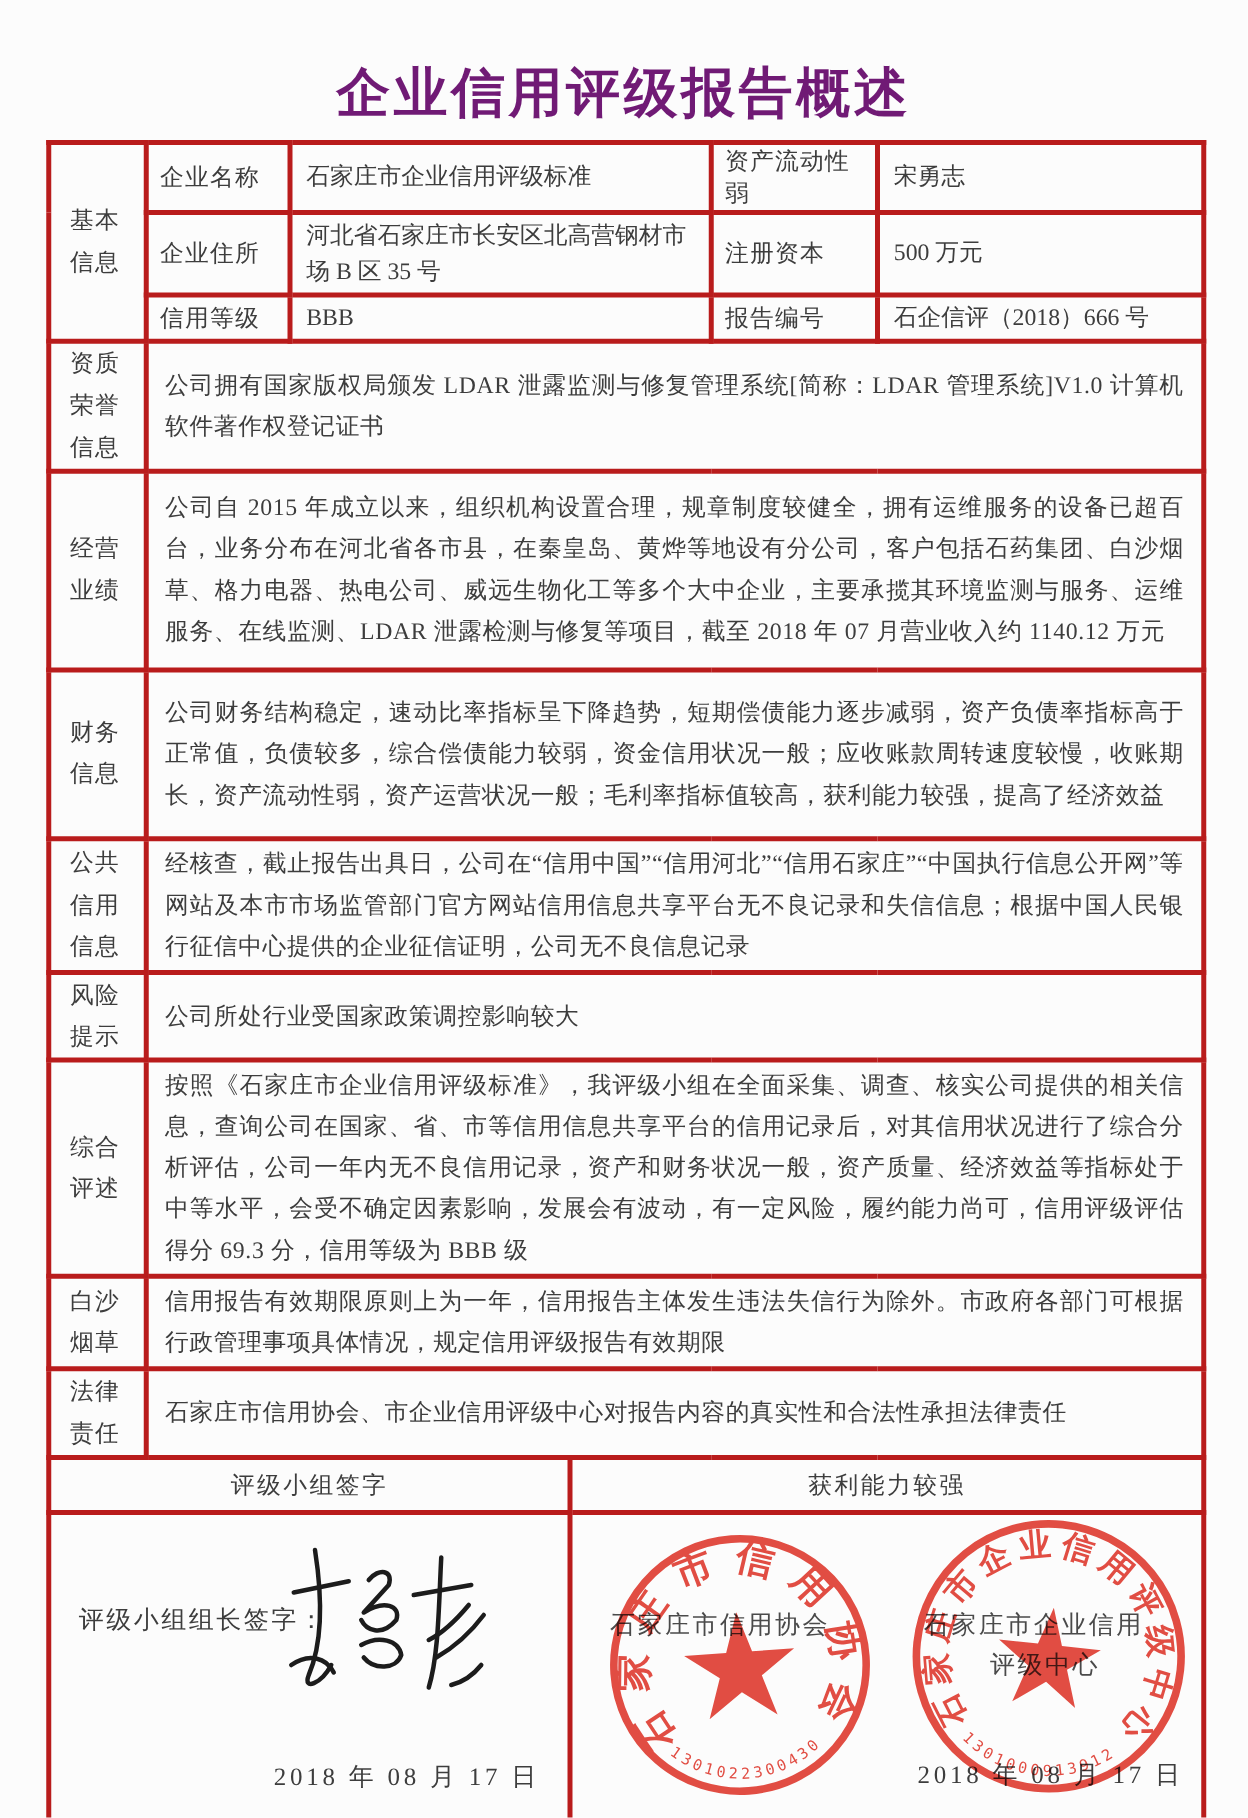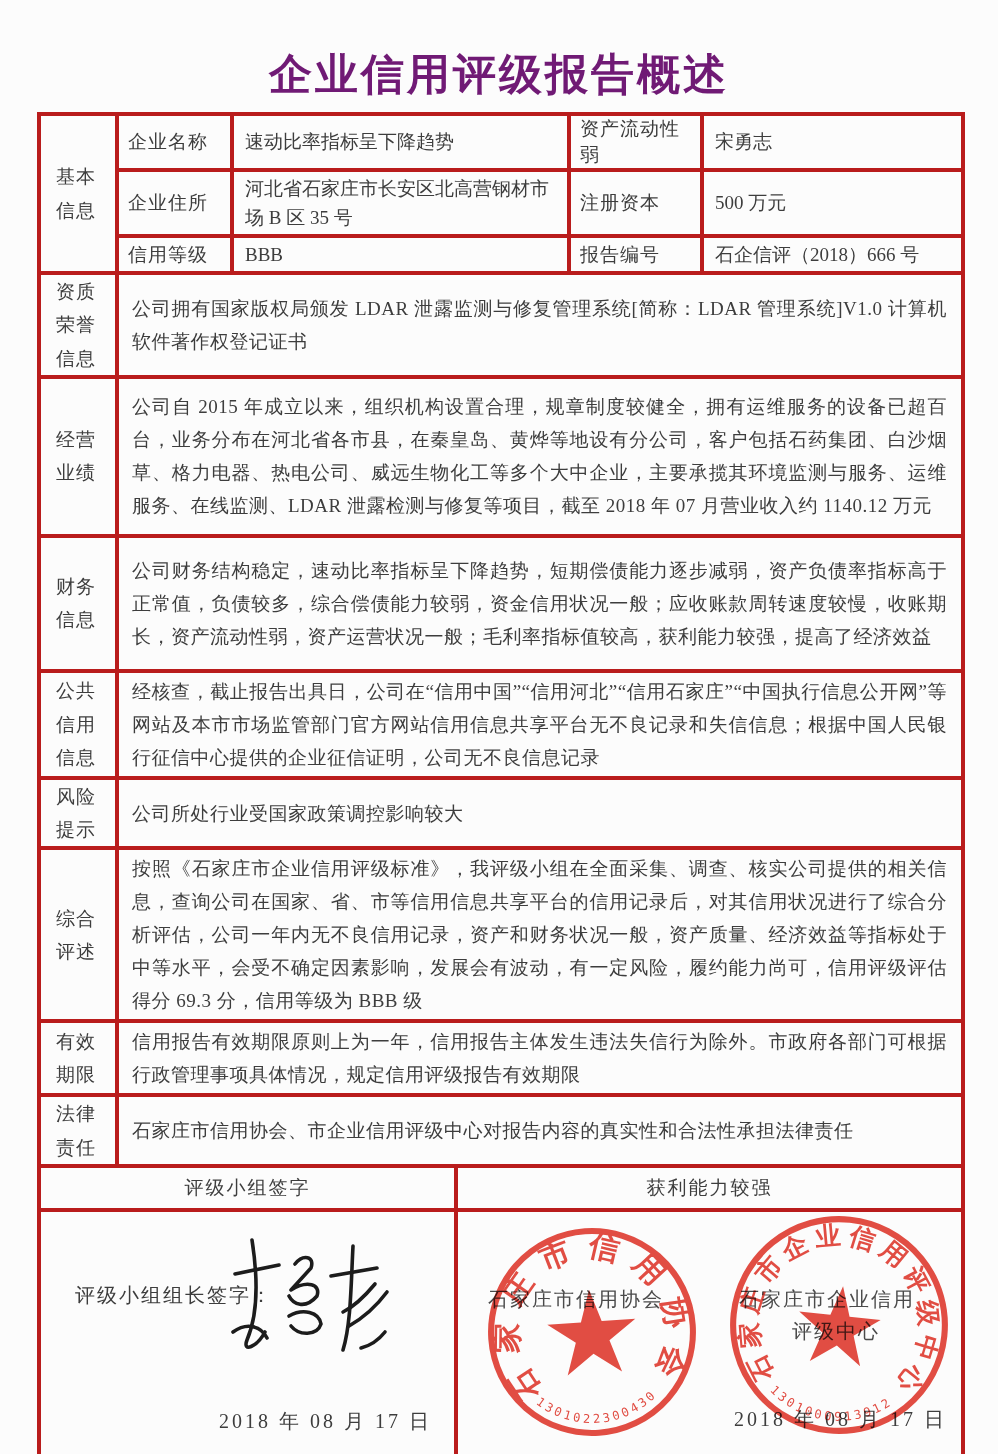--- a/index.html
+++ b/index.html
@@ -47,21 +47,21 @@
   }
   tr.h52{height:52px;} tr.h66{height:66px;} tr.h37{height:37px;}
   tr.h98{height:98px;} tr.h159{height:159px;} tr.h135{height:135px;margin-top:40px;}
   tr.h105{height:105px;} tr.h63{height:63px;} tr.h167{height:167px;}
   tr.h73{height:73px;}
   .t2{border-top:none;}
   .t2 tr.hdr{height:42px;}
   .t2 tr.hdr td{text-align:center;letter-spacing:2px;}
   .t2 tr.big{height:263px;}
   .t2 td.bigcell{position:relative;padding:0;}
-  .sign-label{position:absolute;left:34px;top:70px;font-size:20px;letter-spacing:2px;}
+  .sign-label{position:absolute;left:22px;top:70px;font-size:20px;letter-spacing:2px;}
   .sign-svg{position:absolute;left:186px;top:22px;}
   .sign-date{position:absolute;left:178px;bottom:36px;font-size:20px;letter-spacing:3px;}
   .org1{position:absolute;left:30px;top:74px;font-size:20px;letter-spacing:2px;color:#4a4a4a;}
   .org2a{position:absolute;left:281px;top:74px;font-size:20px;letter-spacing:2px;color:#4a4a4a;}
   .org2b{position:absolute;left:334px;top:106px;font-size:20px;letter-spacing:2px;color:#4a4a4a;}
   .stamp-date{position:absolute;left:276px;top:194px;font-size:20px;letter-spacing:3px;color:#3d3d3d;}
   .stamp{position:absolute;mix-blend-mode:multiply;opacity:0.9;}
   .stamp1{left:26px;top:12px;}
   .stamp2{left:268px;top:0px;}
 </style>
@@ -78,21 +78,21 @@
         <col style="width:78px">
           <col style="width:115px">
           <col style="width:337px">
         <col style="width:133px">
           <col style="width:261px">
       </colgroup>
       <tbody>
         <tr class="h52">
           <td class="lab" rowspan="3">基本信息</td>
           <td class="fld">企业名称</td>
-          <td class="val">速动比率指标呈下降趋势</td>
+          <td class="val">石家庄市企业信用评级标准</td>
           <td class="fld">资产流动性弱</td>
           <td class="val">宋勇志</td>
         </tr>
         <tr class="h66">
           <td class="fld">企业住所</td>
           <td class="val">河北省石家庄市长安区北高营钢材市场 B 区 35 号</td>
           <td class="fld">注册资本</td>
           <td class="val">500 万元</td>
         </tr>
         <tr class="h37">
@@ -119,21 +119,21 @@
         </tr>
         <tr class="h63">
           <td class="lab">风险提示</td>
           <td class="txt" colspan="4">公司所处行业受国家政策调控影响较大</td>
         </tr>
         <tr class="h167">
           <td class="lab">综合评述</td>
           <td class="txt" colspan="4">按照《石家庄市企业信用评级标准》，我评级小组在全面采集、调查、核实公司提供的相关信息，查询公司在国家、省、市等信用信息共享平台的信用记录后，对其信用状况进行了综合分析评估，公司一年内无不良信用记录，资产和财务状况一般，资产质量、经济效益等指标处于中等水平，会受不确定因素影响，发展会有波动，有一定风险，履约能力尚可，信用评级评估得分 69.3 分，信用等级为 BBB 级</td>
         </tr>
         <tr class="h73">
-          <td class="lab">有效期限</td>
+          <td class="lab">白沙烟草</td>
           <td class="txt" colspan="4">信用报告有效期限原则上为一年，信用报告主体发生违法失信行为除外。市政府各部门可根据行政管理事项具体情况，规定信用评级报告有效期限</td>
         </tr>
         <tr class="h66">
           <td class="lab">法律责任</td>
           <td class="txt" colspan="4">石家庄市信用协会、市企业信用评级中心对报告内容的真实性和合法性承担法律责任</td>
         </tr>
       </tbody>
     </table>
 
     <table class="t2" style="border-top:none;">

